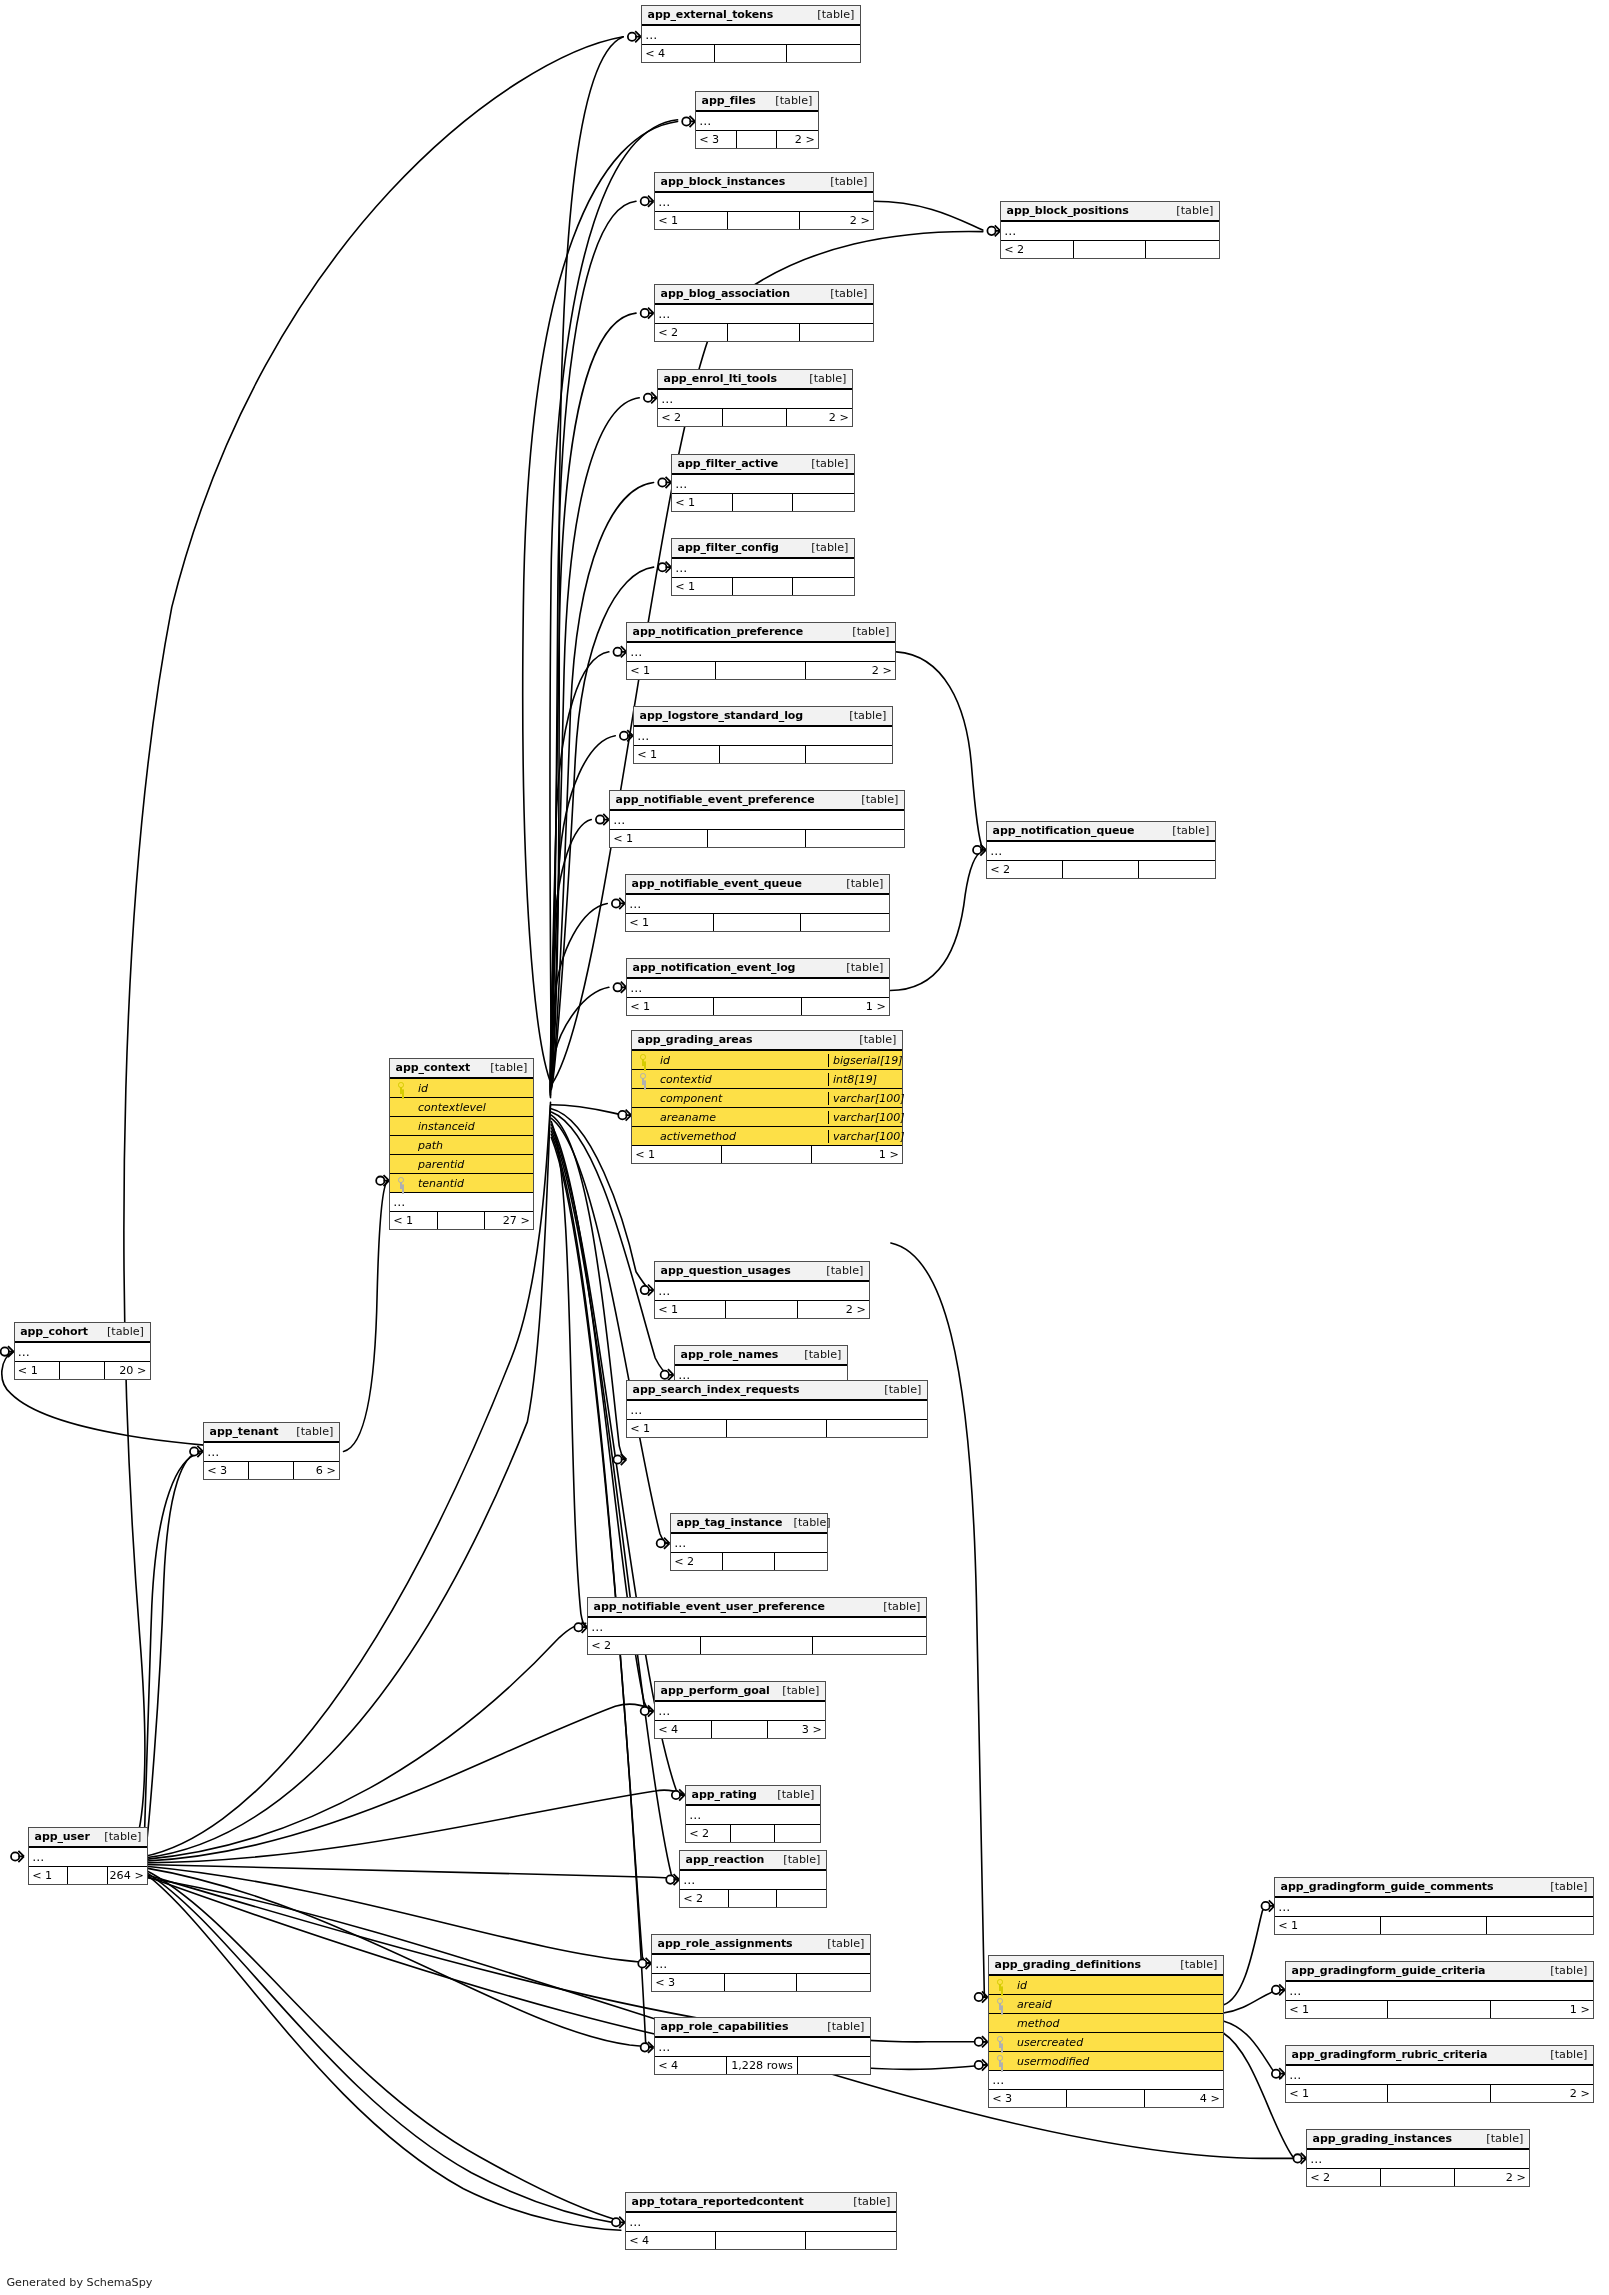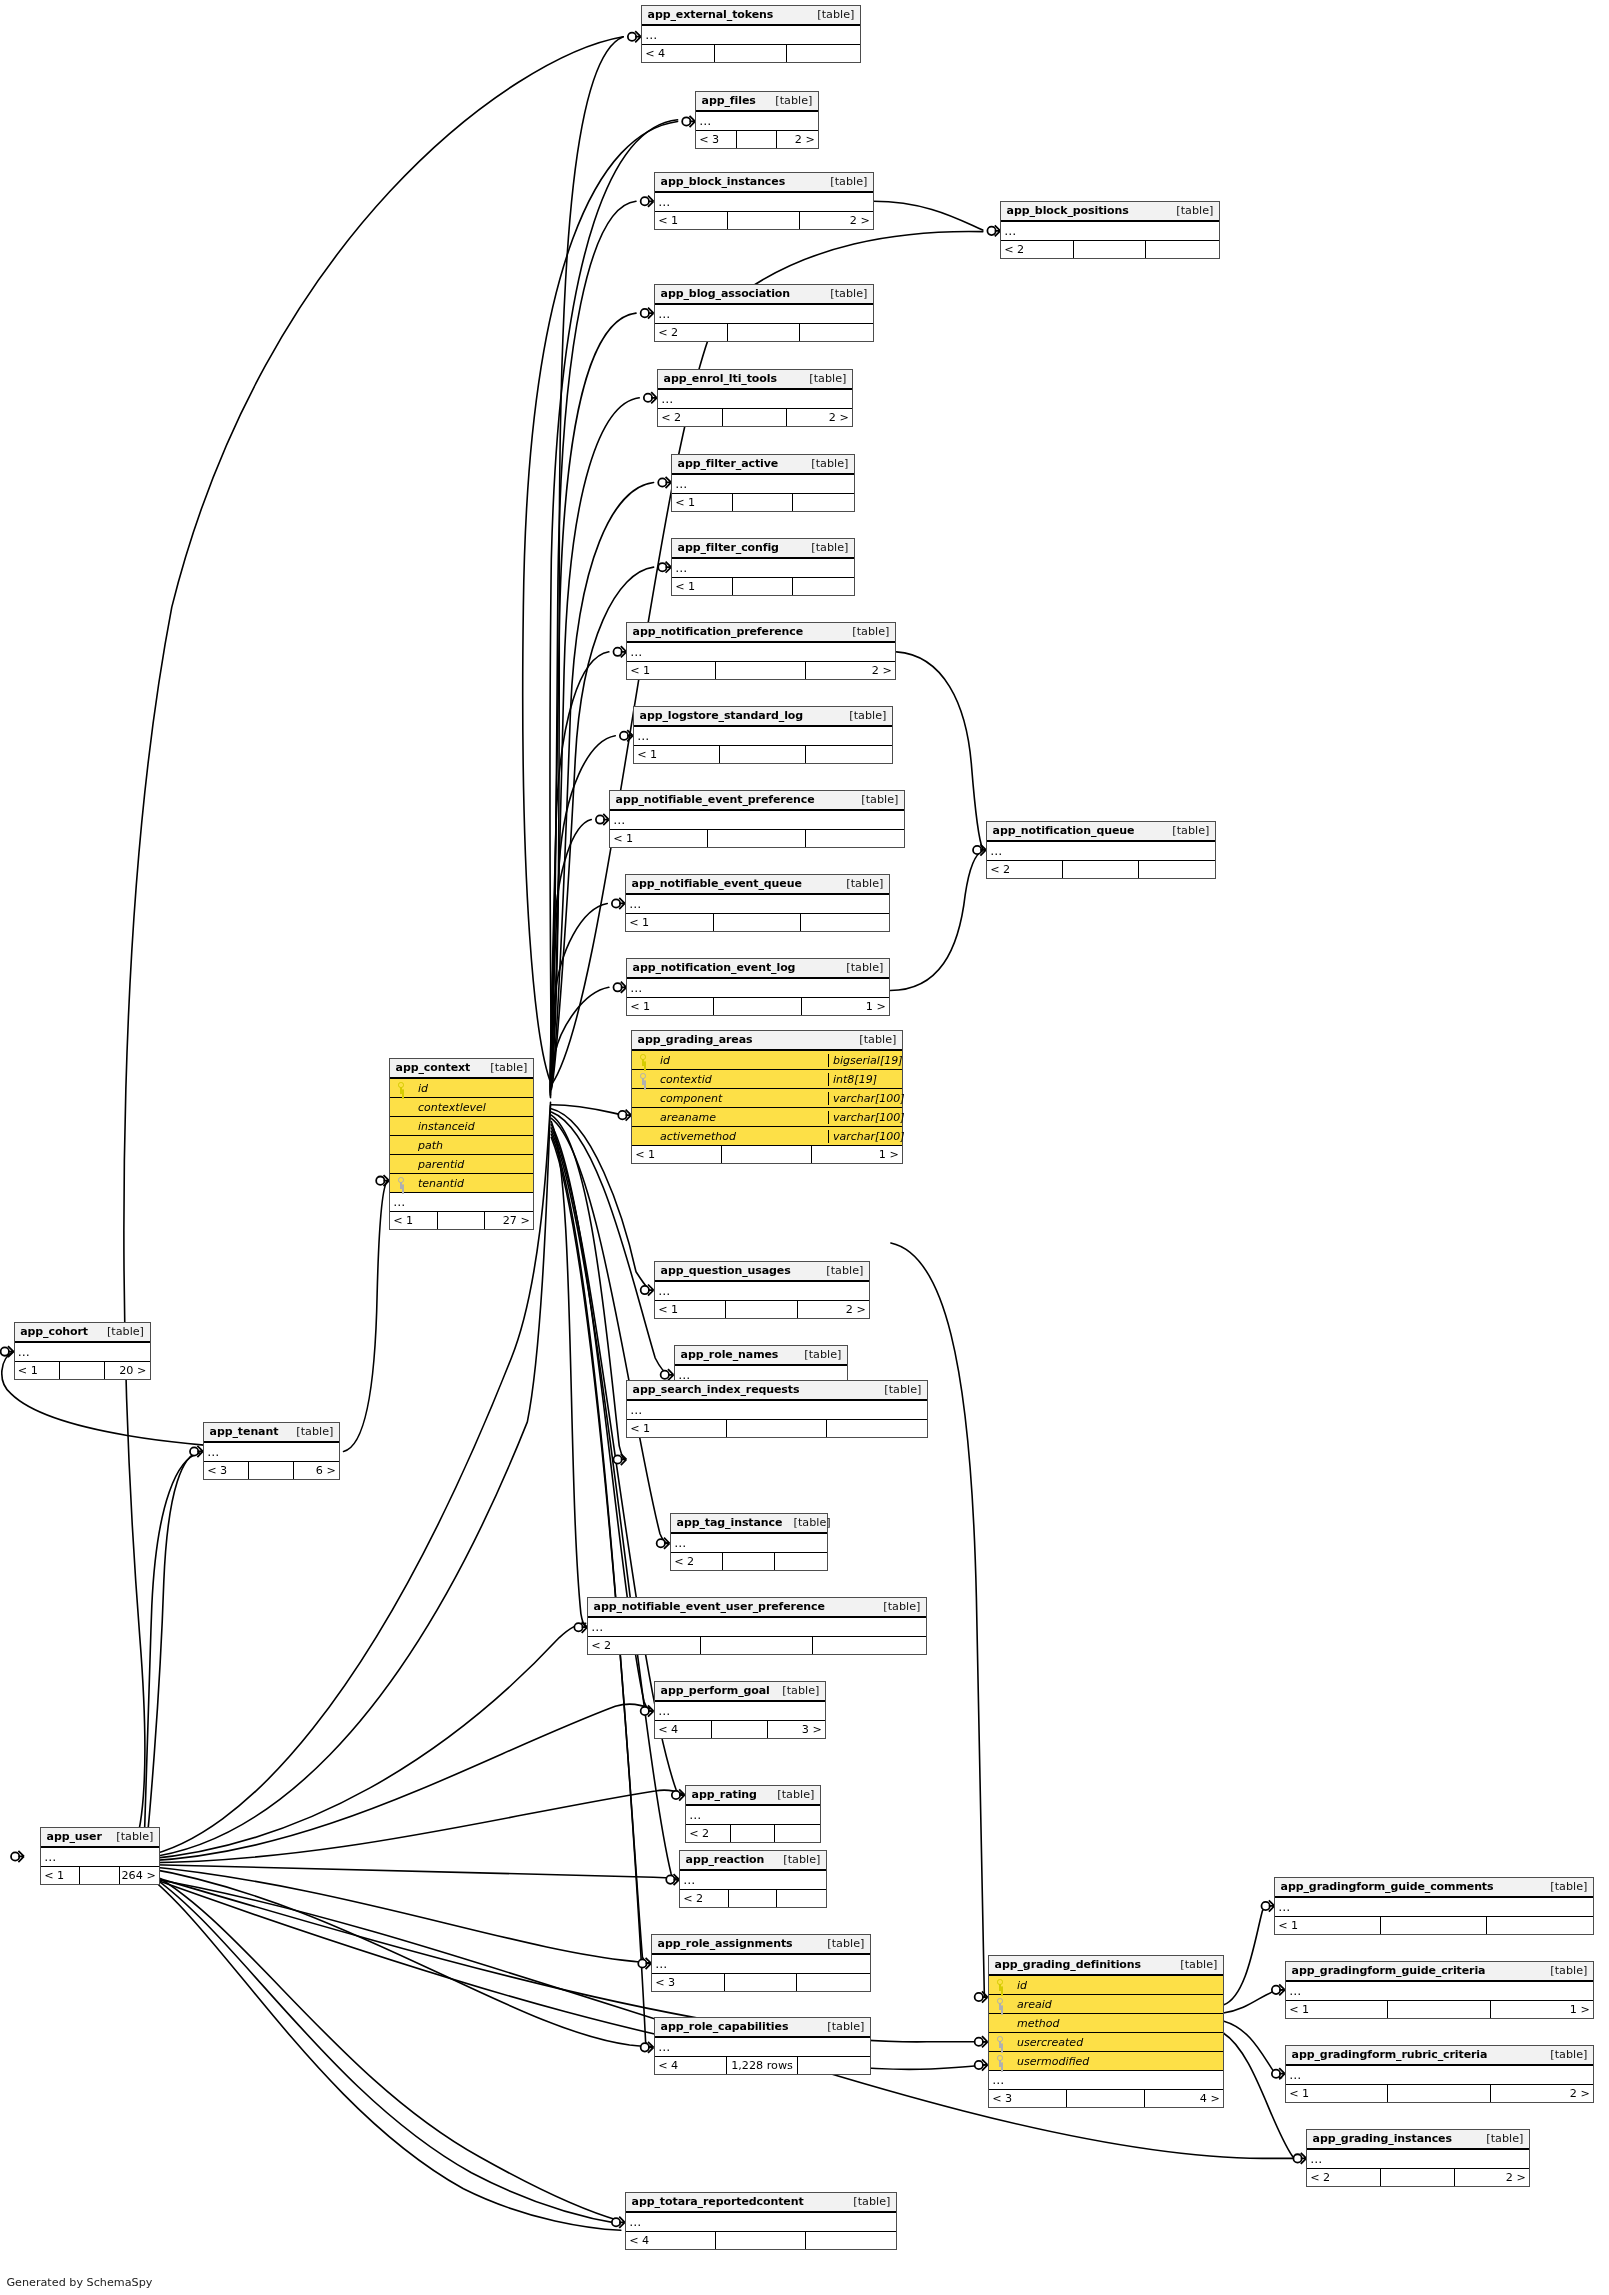--- a/index.html
+++ b/index.html
@@ -660,21 +660,21 @@
           <span class="tname">app_tenant</span>
           <span class="ttype">[table]</span>
         </div>
         <div class="ellip">…</div>
         <div class="foot">
           <div class="f left">&lt; 3</div>
           <div class="f center"></div>
           <div class="f right">6 &gt;</div>
         </div>
       </div>
-      <div class="tbl" style="left: 40px; top: 1827px; width: 120px;">
+      <div class="tbl" style="left: 28px; top: 1827px; width: 120px;">
         <div class="hdr">
           <span class="tname">app_user</span>
           <span class="ttype">[table]</span>
         </div>
         <div class="ellip">…</div>
         <div class="foot">
           <div class="f left">&lt; 1</div>
           <div class="f center"></div>
           <div class="f right">264 &gt;</div>
         </div>

